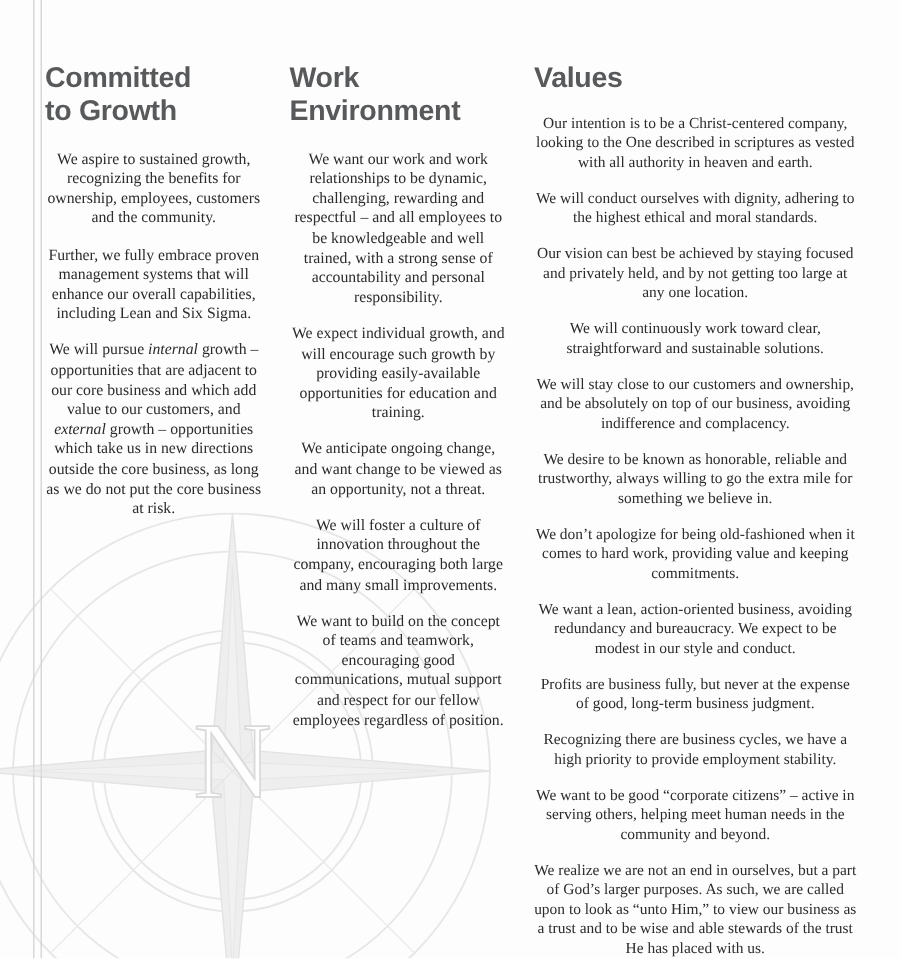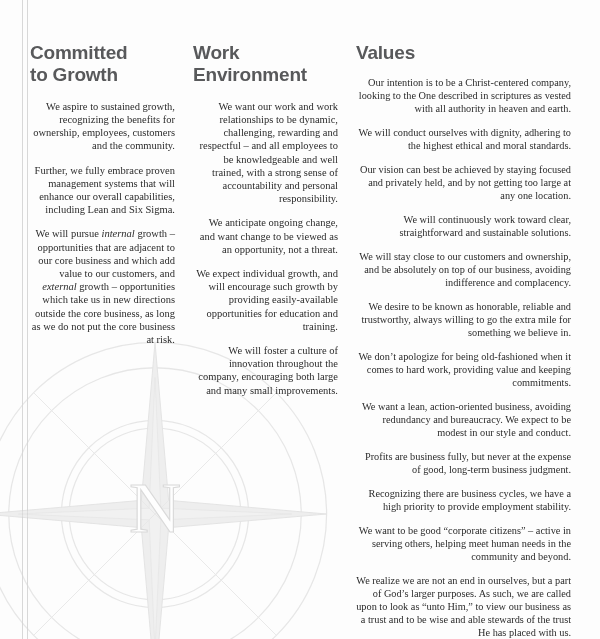--- a/index.html
+++ b/index.html
@@ -72,21 +72,21 @@
   .col-c .col-title {
     margin-bottom: 12px;
   }
 
   .para {
     font-family: "Liberation Serif", serif;
     font-size: 10.5px;
     line-height: 13.2px;
     color: #2b2b2b;
     margin: 0 0 11px 0;
-    text-align: right;
+    text-align: center;
   }
   .col-c .para {
     font-size: 10.3px;
     line-height: 13.0px;
     margin-bottom: 11px;
   }
   .para em { font-style: italic; }
 </style>
 </head>
 <body>
@@ -136,23 +136,24 @@
       <p class="para">Further, we fully embrace proven management systems that will enhance our overall capabilities, including Lean and Six Sigma.</p>
       <p class="para">We will pursue <em>internal</em> growth – opportunities that are adjacent to our core business and which add value to our customers, and <em>external</em> growth – opportunities which take us in new directions outside the core business, as long as we do not put the core business at risk.</p>
     </div>
 
     <div class="col col-b">
       <h2 class="col-title">
         <span>Work</span><br>
         <span>Environment</span>
       </h2>
       <p class="para">We want our work and work relationships to be dynamic, challenging, rewarding and respectful – and all employees to be knowledgeable and well trained, with a strong sense of accountability and personal responsibility.</p>
+      <p class="para">We expect individual growth, and will encourage such growth by providing easily-available opportunities for education and training.</p>
       <p class="para">We anticipate ongoing change, and want change to be viewed as an opportunity, not a threat.</p>
-      <p class="para">We expect individual growth, and will encourage such growth by providing easily-available opportunities for education and training.</p>
       <p class="para">We will foster a culture of innovation throughout the company, encouraging both large and many small improvements.</p>
+      <p class="para">We want to build on the concept of teams and teamwork, encouraging good communications, mutual support and respect for our fellow employees regardless of position.</p>
     </div>
 
     <div class="col col-c">
       <h2 class="col-title">
         <span>Values</span>
       </h2>
       <p class="para">Our intention is to be a Christ-centered company, looking to the One described in scriptures as vested with all authority in heaven and earth.</p>
       <p class="para">We will conduct ourselves with dignity, adhering to the highest ethical and moral standards.</p>
       <p class="para">Our vision can best be achieved by staying focused and privately held, and by not getting too large at any one location.</p>
       <p class="para">We will continuously work toward clear, straightforward and sustainable solutions.</p>

